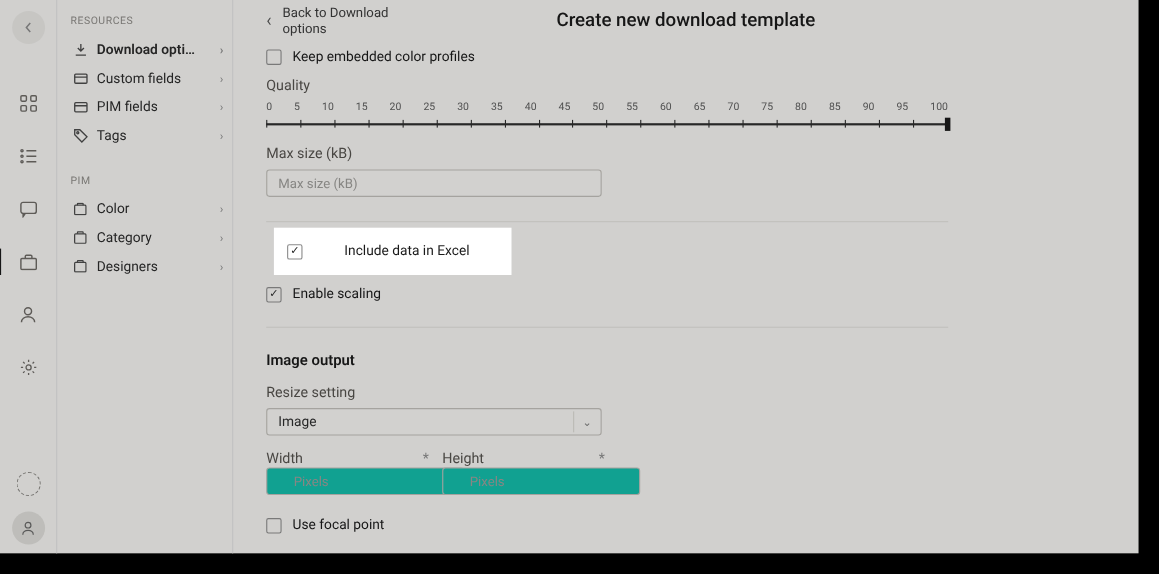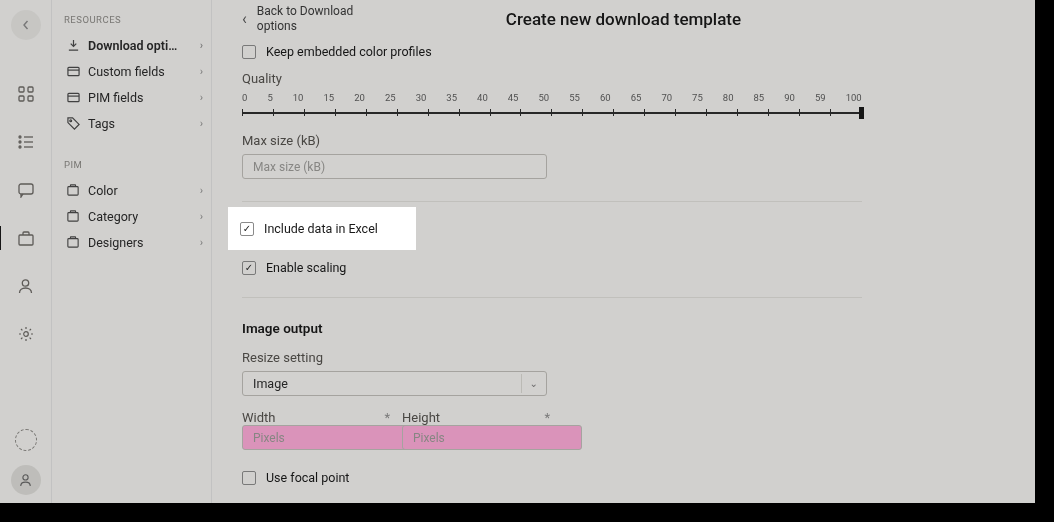--- a/index.html
+++ b/index.html
@@ -48,21 +48,21 @@
   .input-txt::placeholder { color:#9a9996; }
   .hr { width:620px; height:1px; background:#dcdbd7; margin:22px 0;}
   .section-hd { font-size:13.5px; font-weight:600; color:#1a1a1a; margin-bottom:14px;}
   .select { width:305px; height:25px; border:1px solid #bcbab5; border-radius:3px; background:#efeeec; display:flex; align-items:center; padding:0 10px; font-size:12.5px; color:#2d2d2d; position:relative;}
   .select .divider { position:absolute; right:24px; top:2px; bottom:2px; width:1px; background:#d5d4cf;}
   .select .dd { position:absolute; right:8px; font-size:10px; color:#7a7a7a;}
   .field-pair { display:flex; gap:12px; }
   .field { width:148px; }
   .field .lblrow { display:flex; justify-content:space-between; align-items:flex-end;}
   .asterisk { color:#8a8a8a; font-size:13px;}
-  .input-sm { width:180px; height:25px; border:1px solid #bcbab5; border-radius:3px; background:#f9a8d4; padding:0 10px; font-size:12px;}
+  .input-sm { width:180px; height:25px; border:1px solid #bcbab5; border-radius:3px; background:#14b8a6; padding:0 24px; font-size:12px;}
   .input-sm::placeholder { color:#9a9996; }
 
   
   .highlight { position:absolute; z-index:60; background:#fff; padding:14px 38px 14px 12px; display:flex; align-items:center; font-size:12.5px; color:#1a1a1a; box-shadow:none;}
   .highlight .chkbox.checked::after { color:#1a1a1a; }
 
   svg { display:block; }
 </style>
 </head>
 <body>
@@ -236,21 +236,21 @@
             <span>45</span>
             <span>50</span>
             <span>55</span>
             <span>60</span>
             <span>65</span>
             <span>70</span>
             <span>75</span>
             <span>80</span>
             <span>85</span>
             <span>90</span>
-            <span>59</span>
+            <span>95</span>
             <span>100</span>
           </div>
         <div class="track">
           <div class="track-line"></div>
           <div class="tick-marks" id="tmarks">
               <span></span>
               <span></span>
               <span></span>
               <span></span>
               <span></span>
@@ -320,18 +320,18 @@
       <div style="height:20px"></div>
       <div class="chk-row">
         <span class="chkbox"></span>
         <span>Use focal point</span>
       </div>
     </div>
   </div>
 
   <div class="dim-overlay"></div>
 
-  <div class="highlight" style="left:228px; top:207px;">
+  <div class="highlight" style="left:249px; top:207px;gap:28px;">
     <span class="chkbox checked"></span>
     <span>Include data in Excel</span>
   </div>
 
 </div>
 
 </body></html>

